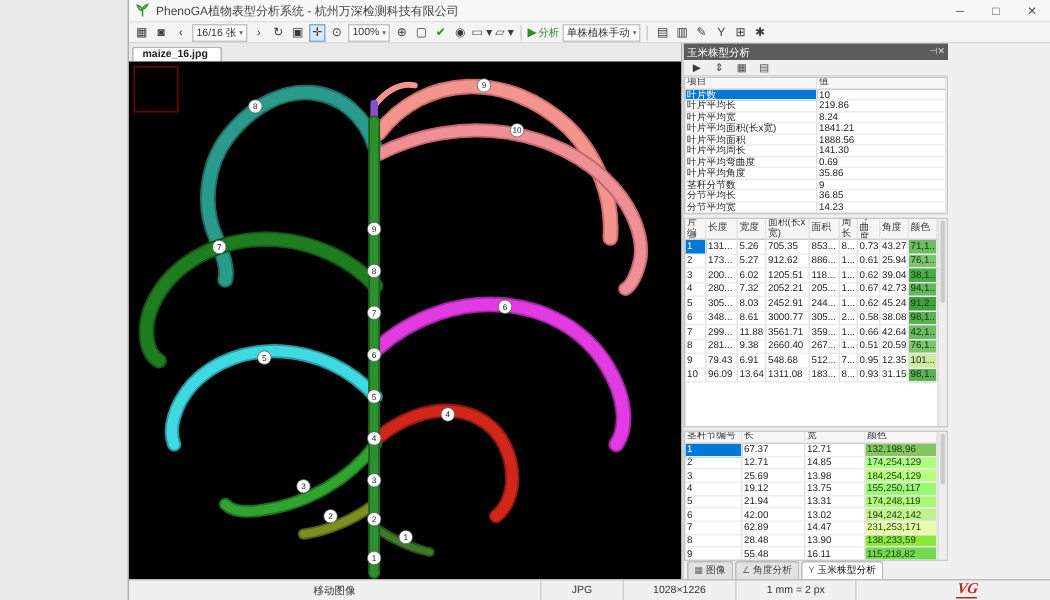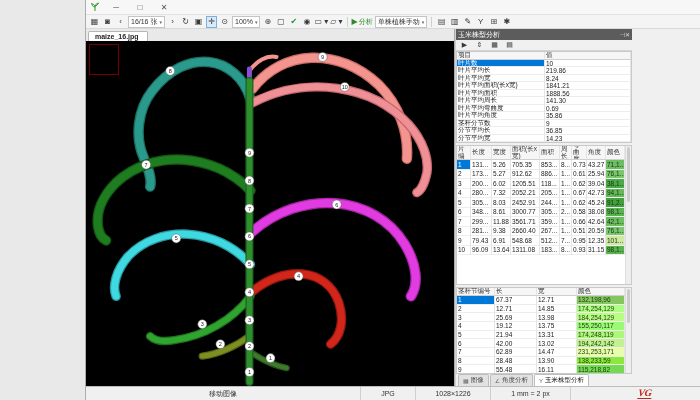--- a/index.html
+++ b/index.html
@@ -83,20 +83,21 @@
 </head>
 <body>
 
 <div class="desktop">
   <div class="window">
 
     <div class="titlebar">
       <svg class="app-icon" viewBox="0 0 10 10">
         <path d="M5,9 L5,4 M5,5 C3,5 2,3 1.5,1.5 C3.5,2 4.5,3 5,5 M5,4 C6.5,4 7.8,2.5 8.5,1 C6.5,1.5 5.5,2.5 5,4" stroke="#2c9a2c" stroke-width="1" fill="none"></path>
       </svg>
+      <span class="title-text">PhenoGA植物表型分析系统 - 杭州万深检测科技有限公司</span>
       <span class="win-btns">
           <span class="win-btn">─</span>
           <span class="win-btn">□</span>
           <span class="win-btn">✕</span>
         </span>
     </div>
 
     <div class="toolbar">
         <span class="tbtn">
           <span>▦</span>

